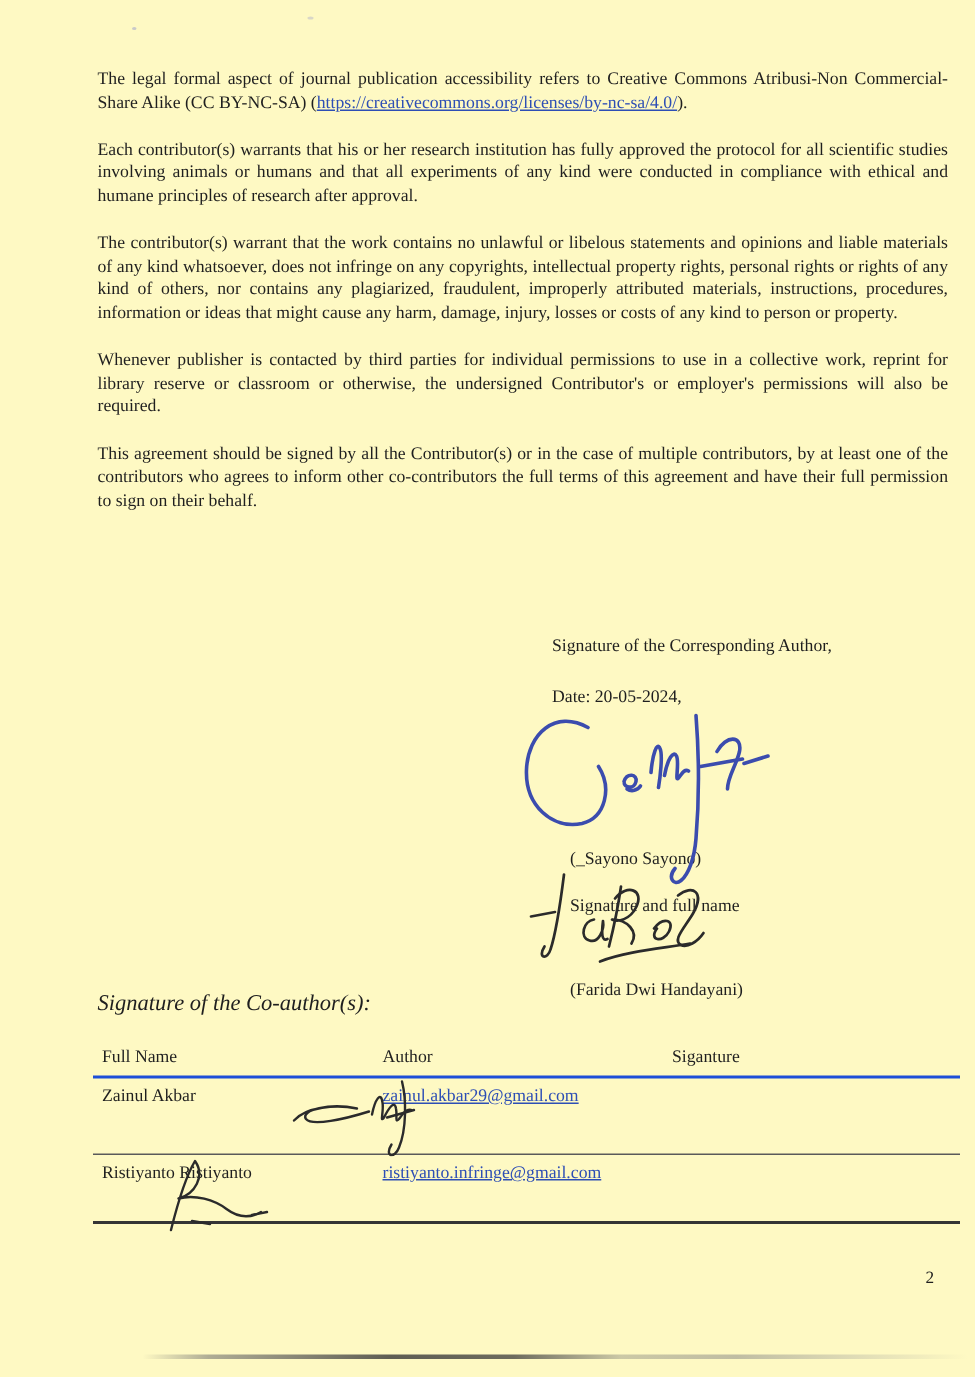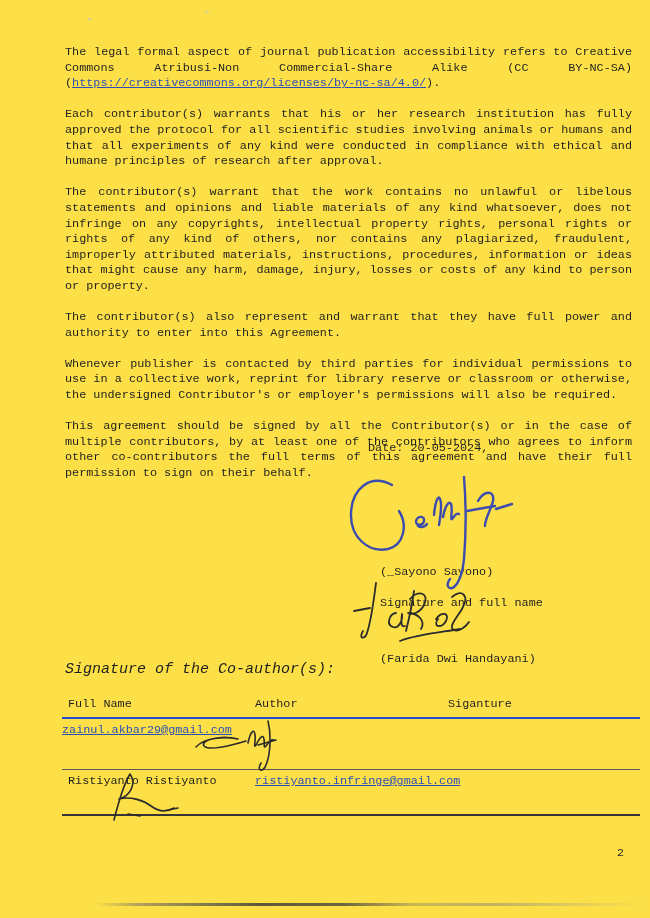--- a/index.html
+++ b/index.html
@@ -1,20 +1,20 @@
 <!DOCTYPE html>
 <html><head>
 <meta charset="utf-8">
 <style>
   html,body{margin:0;padding:0;background:#ffffff;}
   .page{
     position:relative;
     width:650px;height:918px;
-    background:#fde047;
-    font-family:Liberation Mono, monospace;
+    background:#fef9c3;
+    font-family:Liberation Serif, serif;
     color:#1f1f1f;
     overflow:hidden;
   }
   .content{
     position:absolute;left:65px;top:45px;width:567px;
     font-size:11.8px;line-height:15.6px;
   }
   .content p{
     margin:0 0 15.6px 0;
     text-align:justify;
@@ -67,26 +67,26 @@
 
 <div class="page">
 
   <div class="scan-speck speck-a"></div>
   <div class="scan-speck speck-b"></div>
 
   <div class="content">
     <p><span>The legal formal aspect of journal publication accessibility refers to Creative Commons Atribusi-Non Commercial-Share Alike (CC BY-NC-SA) (</span><a class="doc-link">https://creativecommons.org/licenses/by-nc-sa/4.0/</a><span>).</span></p>
     <p>Each contributor(s) warrants that his or her research institution has fully approved the protocol for all scientific studies involving animals or humans and that all experiments of any kind were conducted in compliance with ethical and humane principles of research after approval.</p>
     <p>The contributor(s) warrant that the work contains no unlawful or libelous statements and opinions and liable materials of any kind whatsoever, does not infringe on any copyrights, intellectual property rights, personal rights or rights of any kind of others, nor contains any plagiarized, fraudulent, improperly attributed materials, instructions, procedures, information or ideas that might cause any harm, damage, injury, losses or costs of any kind to person or property.</p>
-    <p>The contributor(s) also represent and warrant that they have full power and authority to enter into this Agreement.</p>
     <p>Whenever publisher is contacted by third parties for individual permissions to use in a collective work, reprint for library reserve or classroom or otherwise, the undersigned Contributor's or employer's permissions will also be required.</p>
     <p>This agreement should be signed by all the Contributor(s) or in the case of multiple contributors, by at least one of the contributors who agrees to inform other co-contributors the full terms of this agreement and have their full permission to sign on their behalf.</p>
   </div>
 
   <div class="sig-block">
+    <p class="sig-line">Signature of the Corresponding Author,</p>
     <p class="date-line">Date: 20-05-2024,</p>
 
     <svg class="sig-svg corr-sig" width="170" height="132" viewBox="0 0 170 132">
       <g fill="none" stroke="#3b4cae" stroke-width="2.4" stroke-linecap="round" stroke-linejoin="round">
         <path d="M46,16 C24,4 6,20 5,44 C4,68 22,84 42,80 C58,76 62,56 53,42"></path>
         <path d="M70,52 c2,-6 9,-5 8,0 c-1,5 -8,5 -8,0 m2,5 c3,2 7,1 9,-2"></path>
         <path d="M88,46 c1,-12 4,-21 6,-16 c2,4 0,20 -1,26"></path>
         <path d="M97,48 c2,-11 6,-17 8,-13 c2,4 -1,17 1,15 c2,-2 4,-7 7,-5"></path>
         <path d="M118,8 c2,26 2,58 0,82 c-1,13 -5,24 -10,28 c-5,4 -9,-2 -4,-8"></path>
         <path d="M132,32 c6,-11 17,-11 15,0 c-2,9 -8,17 -8,25"></path>
@@ -117,20 +117,21 @@
   <div class="coauthor-heading">Signature of the Co-author(s):</div>
 
   <div class="co-table t-top">
     <div class="t-row hdr">
       <div class="c1">Full Name</div>
       <div class="c2">Author</div>
       <div class="c3">Siganture</div>
     </div>
 
     <div class="t-row r1">
+      <div class="c1">Zainul Akbar</div>
       <div class="c2"><a class="doc-link">zainul.akbar29@gmail.com</a></div>
       <div class="c3">
 
         <svg class="sig-svg" style="left:130px;top:-2px;" width="92" height="54" viewBox="0 0 92 54">
           <g fill="none" stroke="#2b2b2b" stroke-width="1.6" stroke-linecap="round" stroke-linejoin="round">
             <path d="M4,30 c8,-9 28,-11 42,-8 c-18,-4 -38,1 -34,7 c4,5 26,0 42,-5"></path>
             <path d="M56,26 c2,-10 6,-16 7,-8 c1,6 -2,14 1,10 c3,-6 7,-12 8,-6 c1,5 -1,10 2,7 c3,-4 5,-7 8,-6"></path>
             <path d="M76,4 c3,12 3,32 -2,44 c-3,8 -10,6 -5,-2"></path>
             <path d="M66,28 l18,-5"></path>
           </g>

